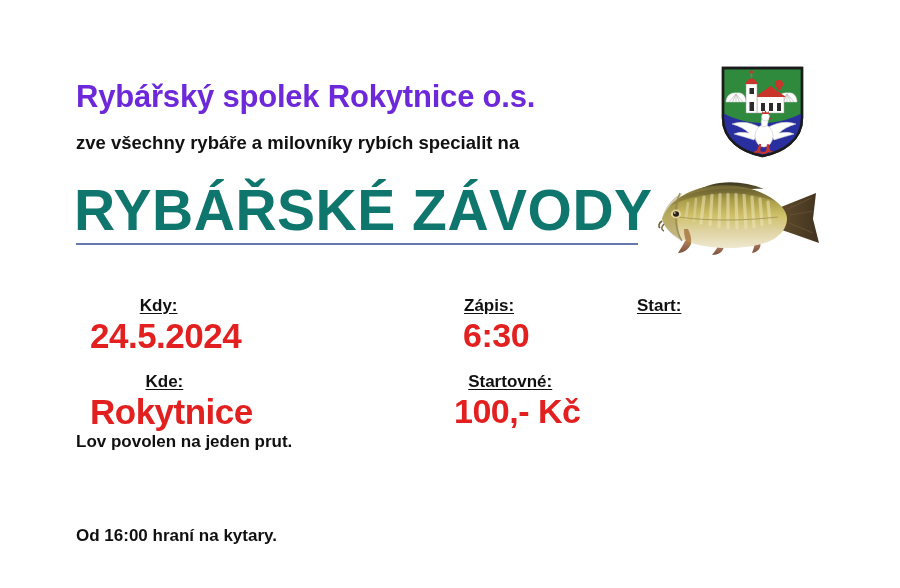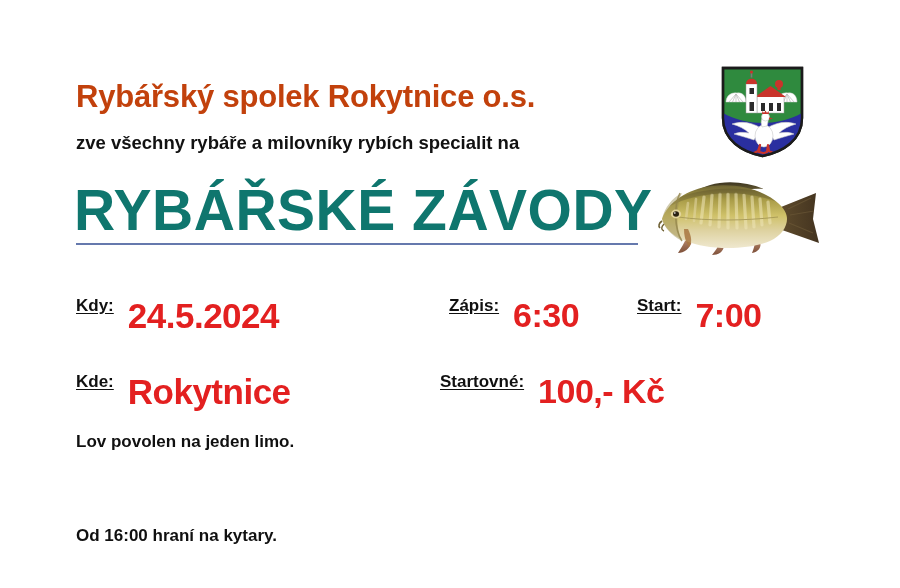--- a/index.html
+++ b/index.html
@@ -19,21 +19,21 @@
     overflow: hidden;
   }
 
   
   .org-title {
     position: absolute;
     left: 76px;
     top: 79px;
     font-size: 31px;
     font-weight: bold;
-    color: #c2410c;
+    color: #6d28d9;
     letter-spacing: -0.2px;
     white-space: nowrap;
   }
   .invite-line {
     position: absolute;
     left: 76px;
     top: 132px;
     font-size: 18.5px;
     font-weight: 600;
     color: #111111;
@@ -65,22 +65,23 @@
   .info-row {
     position: absolute;
     height: 46px;
   }
   .row-when  { left: 0; top: 296px; width: 900px; }
   .row-where { left: 0; top: 372px; width: 748px; }
 
   .field {
     position: absolute;
     display: flex;
-    align-items: flex-start;
-    white-space: nowrap;
+    align-items: center;
+    white-space: nowrap;
+    flex-direction: column;
   }
   .field-label {
     font-size: 17px;
     font-weight: bold;
     color: #101010;
     text-decoration: underline;
     text-underline-offset: 2px;
   }
   .field-value {
     font-size: 34px;
@@ -156,40 +157,39 @@
       <span class="field-value">24.5.2024</span>
     </div>
 
     <div class="field f-zapis">
       <span class="field-label">Zápis:</span>
       <span class="field-value">6:30</span>
     </div>
 
     <div class="field f-start">
       <span class="field-label">Start:</span>
-      <span class="field-value">7:00</span>
     </div>
 
   </div>
 
   <div class="info-row row-where">
 
     <div class="field f-kde">
       <span class="field-label">Kde:</span>
       <span class="field-value">Rokytnice</span>
     </div>
 
     <div class="field f-startovne">
       <span class="field-label">Startovné:</span>
       <span class="field-value small-gap">100,- Kč</span>
     </div>
 
   </div>
 
-  <div class="note-line note-rod">Lov povolen na jeden limo.</div>
+  <div class="note-line note-rod">Lov povolen na jeden prut.</div>
 
 
   <div class="note-line note-music">Od 16:00 hraní na kytary.</div>
 
   <div class="coat-of-arms">
     <svg viewBox="0 0 83 92" width="83" height="92">
       <defs>
         <clipPath id="shieldClip">
           <path d="M2,2 H81 V52 C81,74 62,86 41.5,90 C21,86 2,74 2,52 Z"></path>
         </clipPath>

